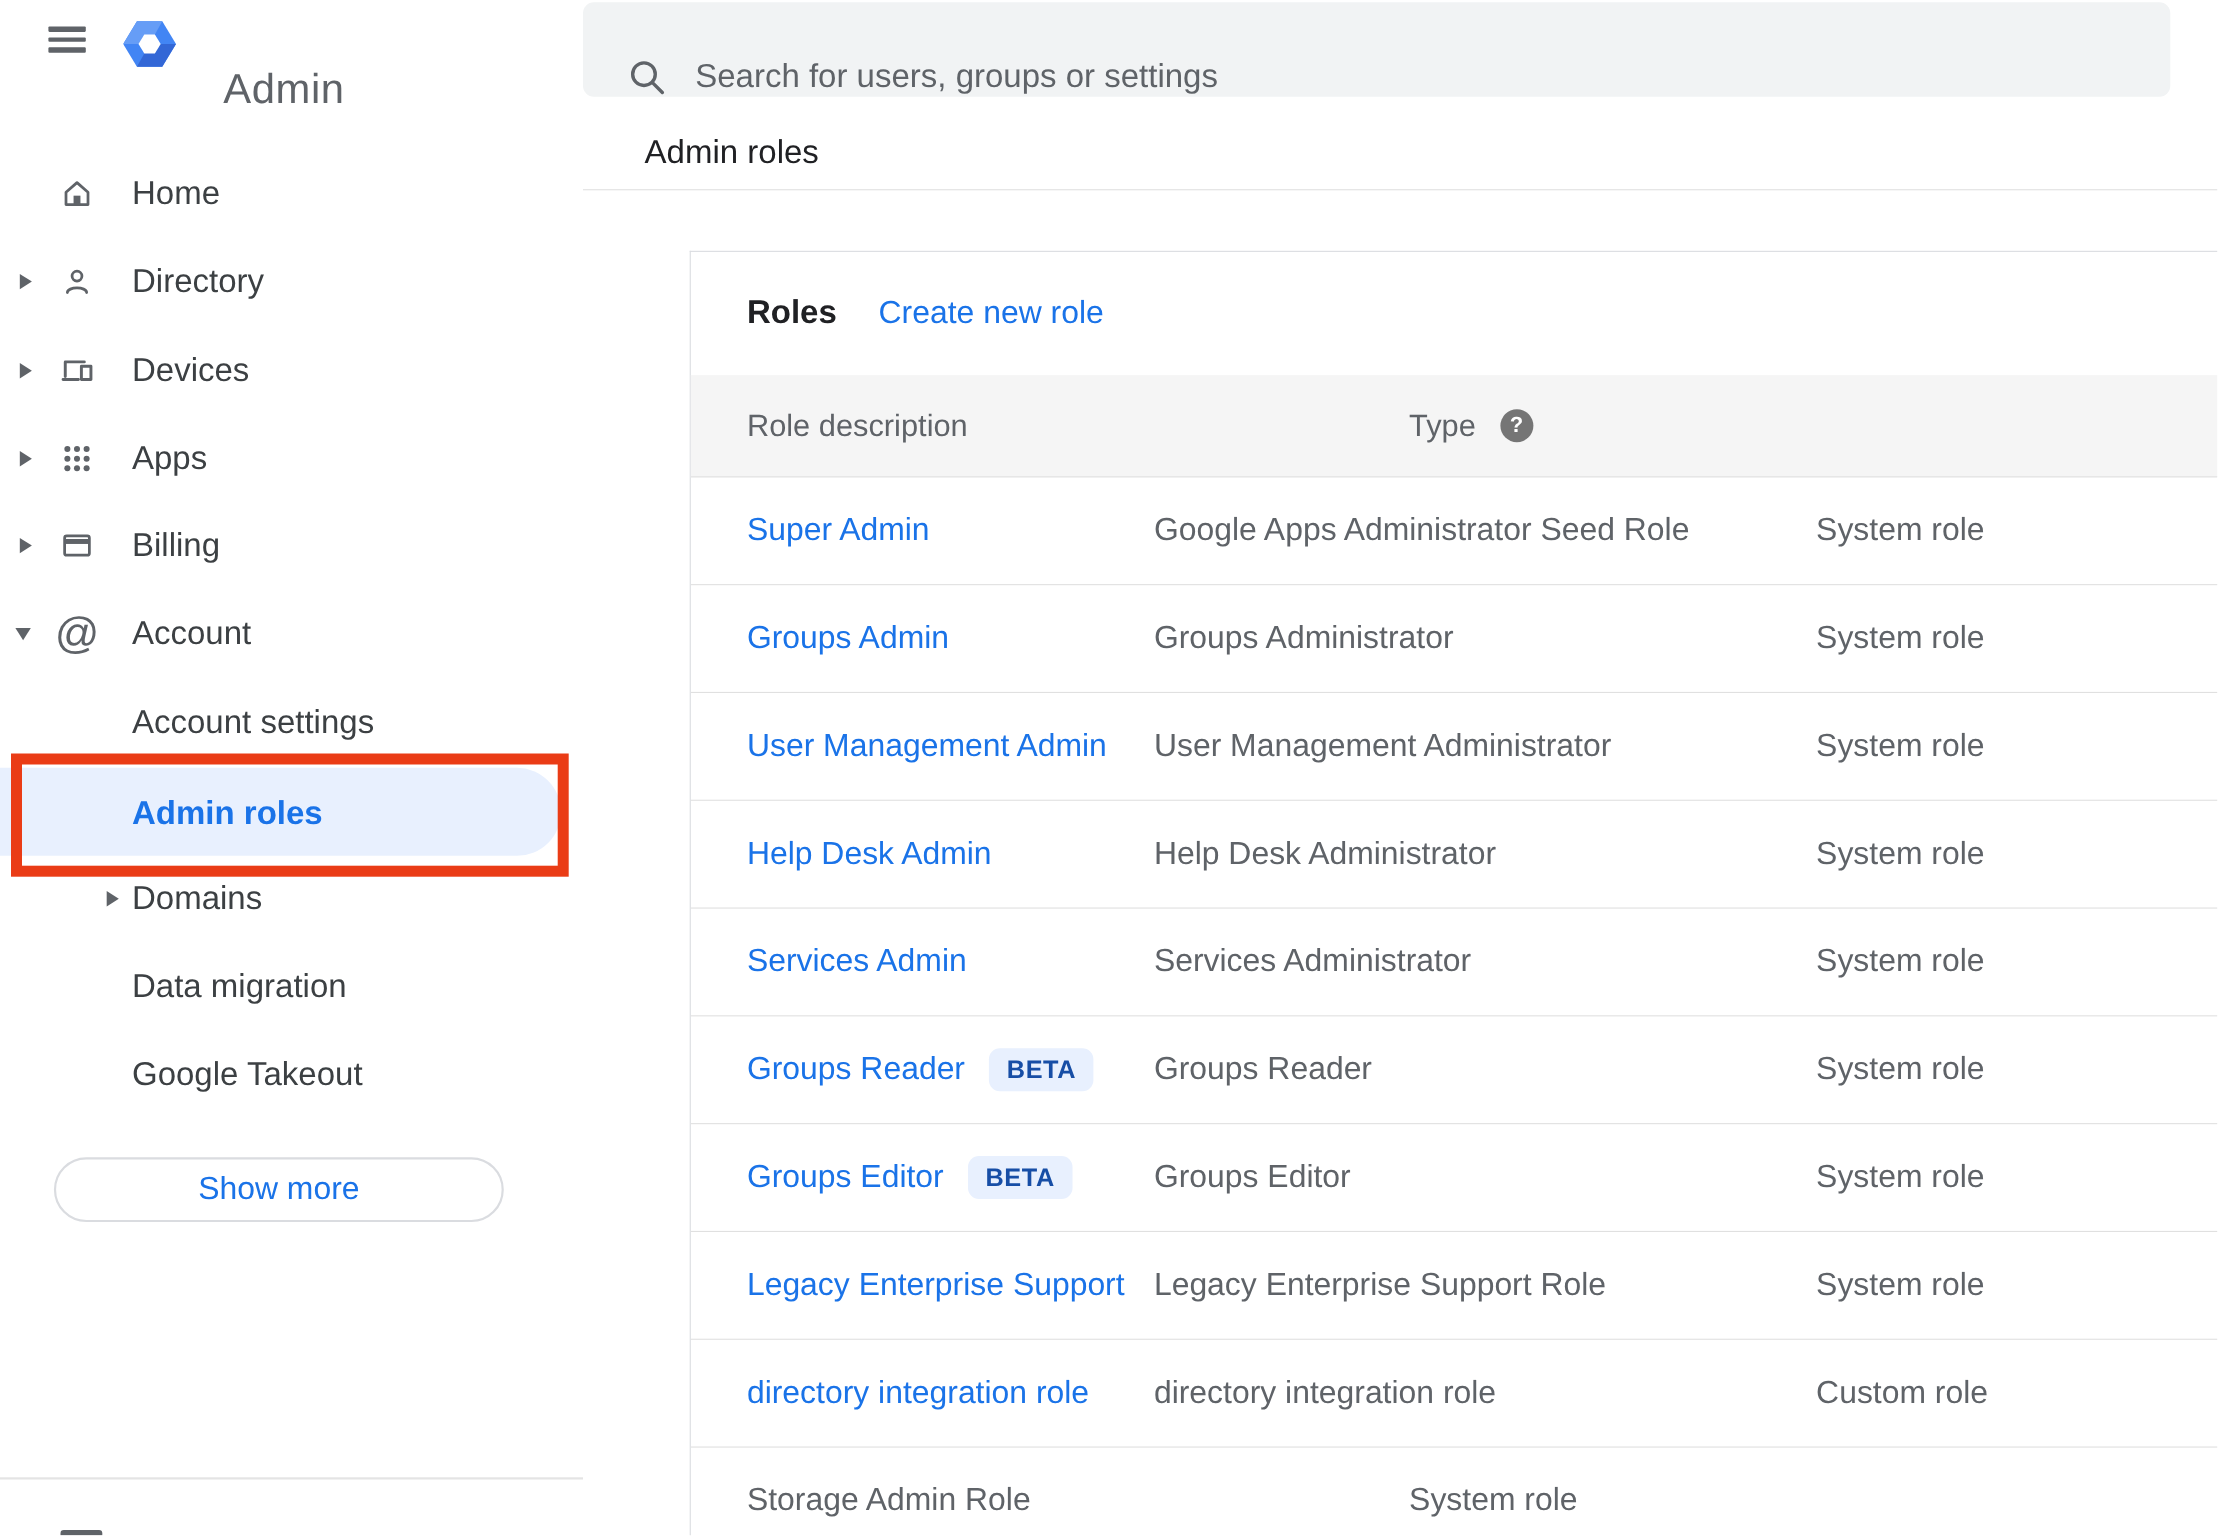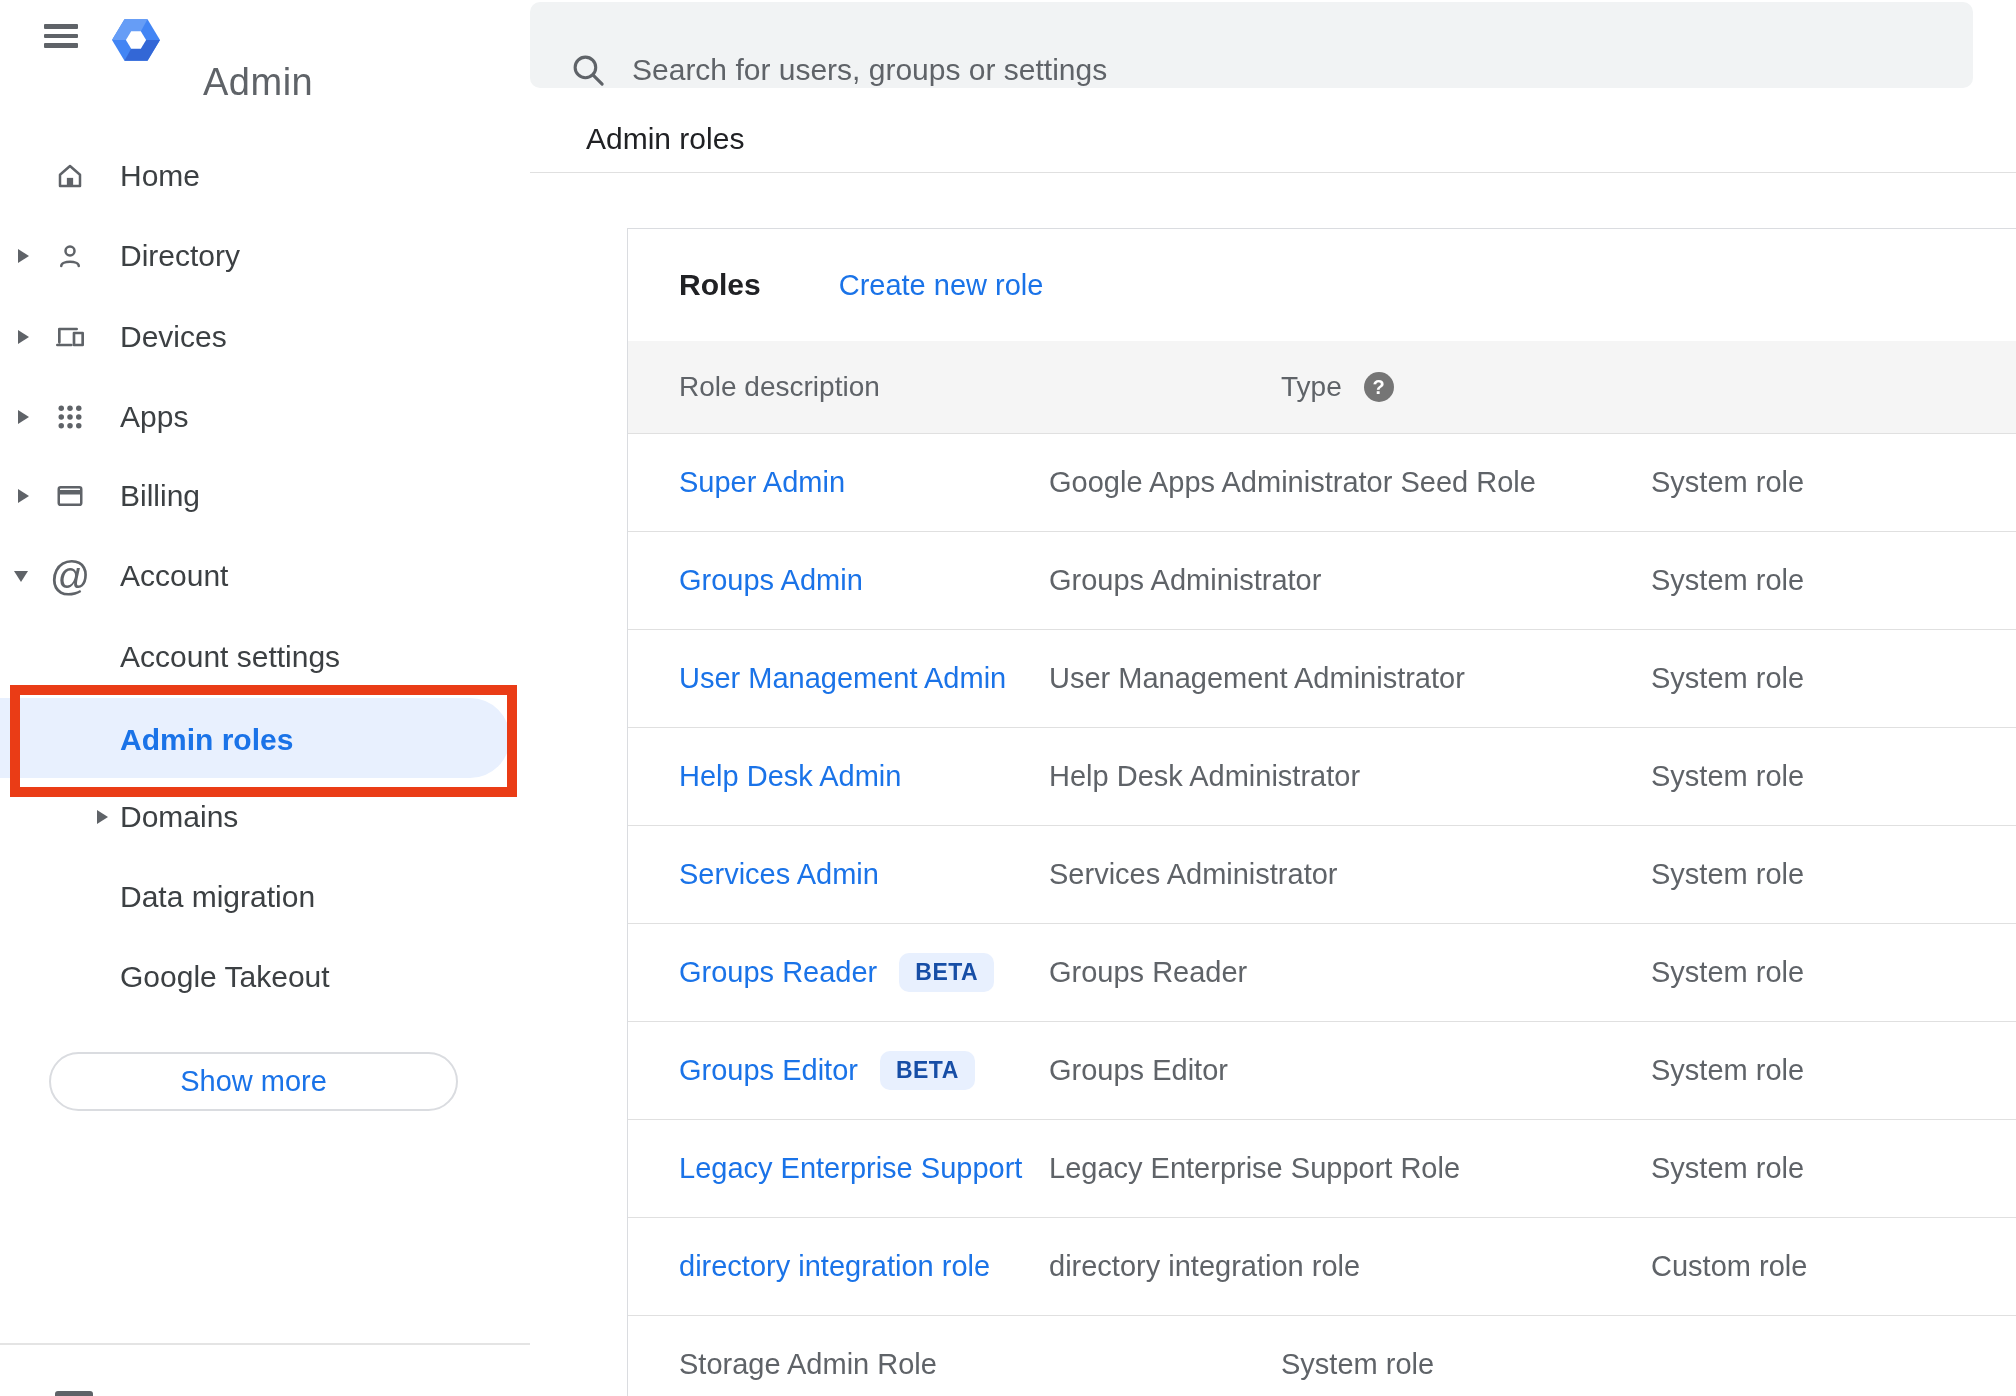--- a/index.html
+++ b/index.html
@@ -46,21 +46,21 @@
       font-family:"Liberation Sans",sans-serif;font-size:30px;color:#202124;}
   .searchbar input::placeholder{color:#5f6368;opacity:1;}
 
   .breadcrumb{position:absolute;left:56px;top:122px;font-size:30px;color:#202124;}
   .page-divider{position:absolute;left:0;top:172px;width:1486px;height:1px;background:#e0e0e0;}
 
   .card{position:absolute;left:97px;top:228px;width:1389px;height:1292px;box-sizing:border-box;
       background:#fff;border-left:1px solid #dadce0;border-top:1px solid #dadce0;}
   .card-header{height:112px;display:flex;align-items:center;padding-left:51px;}
   .card-title{font-size:30px;font-weight:700;color:#202124;}
-  .create-link{margin-left:78px;font-size:29px;color:#1a73e8;cursor:pointer;}
+  .create-link{margin-left:38px;font-size:29px;color:#1a73e8;cursor:pointer;}
 
   .thead{height:93px;box-sizing:border-box;background:#f5f5f5;border-bottom:1px solid #e0e0e0;
       display:flex;align-items:center;padding-left:51px;font-size:28px;color:#5f6368;}
   .col-role{width:370px;flex:none;}
   .col-desc{width:602px;flex:none;}
   .col-type{flex:1;display:flex;align-items:center;}
   .help-icon{width:30px;height:30px;border-radius:50%;background:#757575;color:#fff;
       display:inline-flex;align-items:center;justify-content:center;font-size:20px;font-weight:700;
       margin-left:22px;cursor:pointer;}
 

